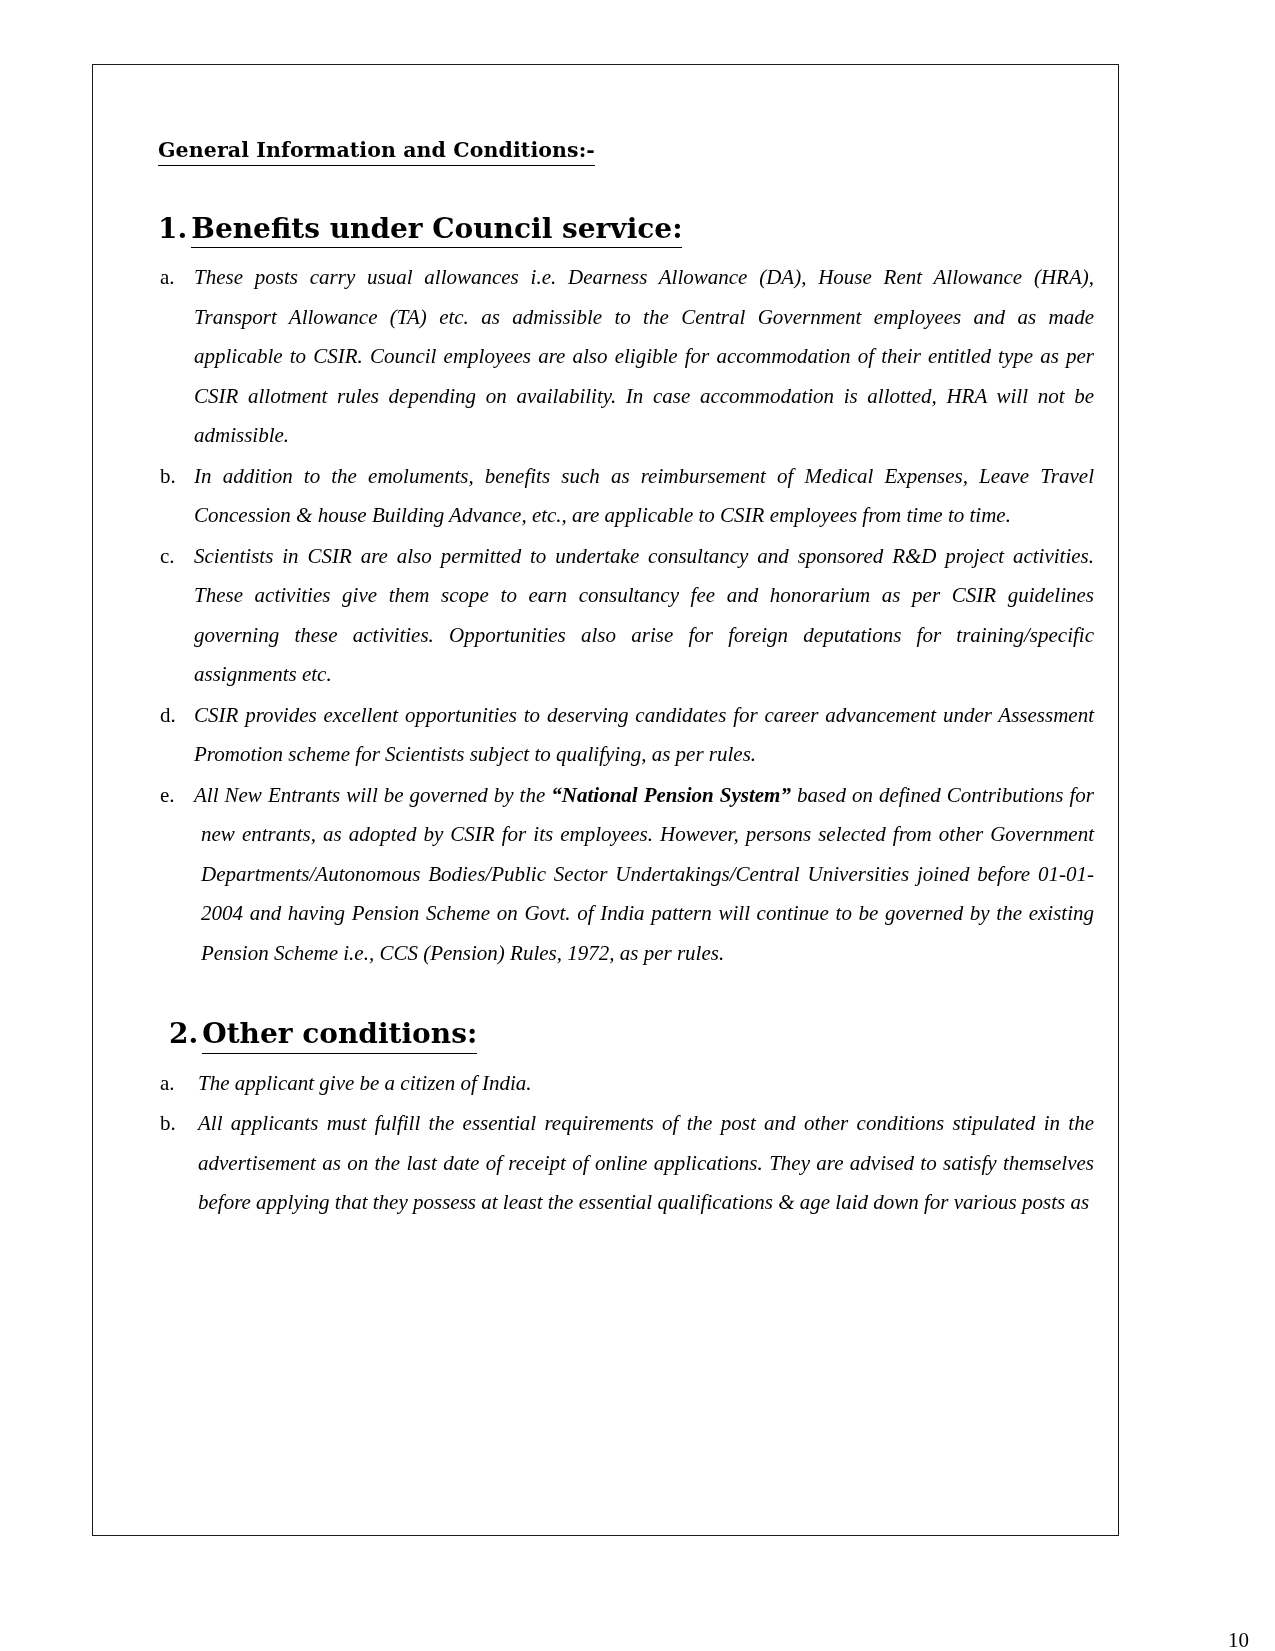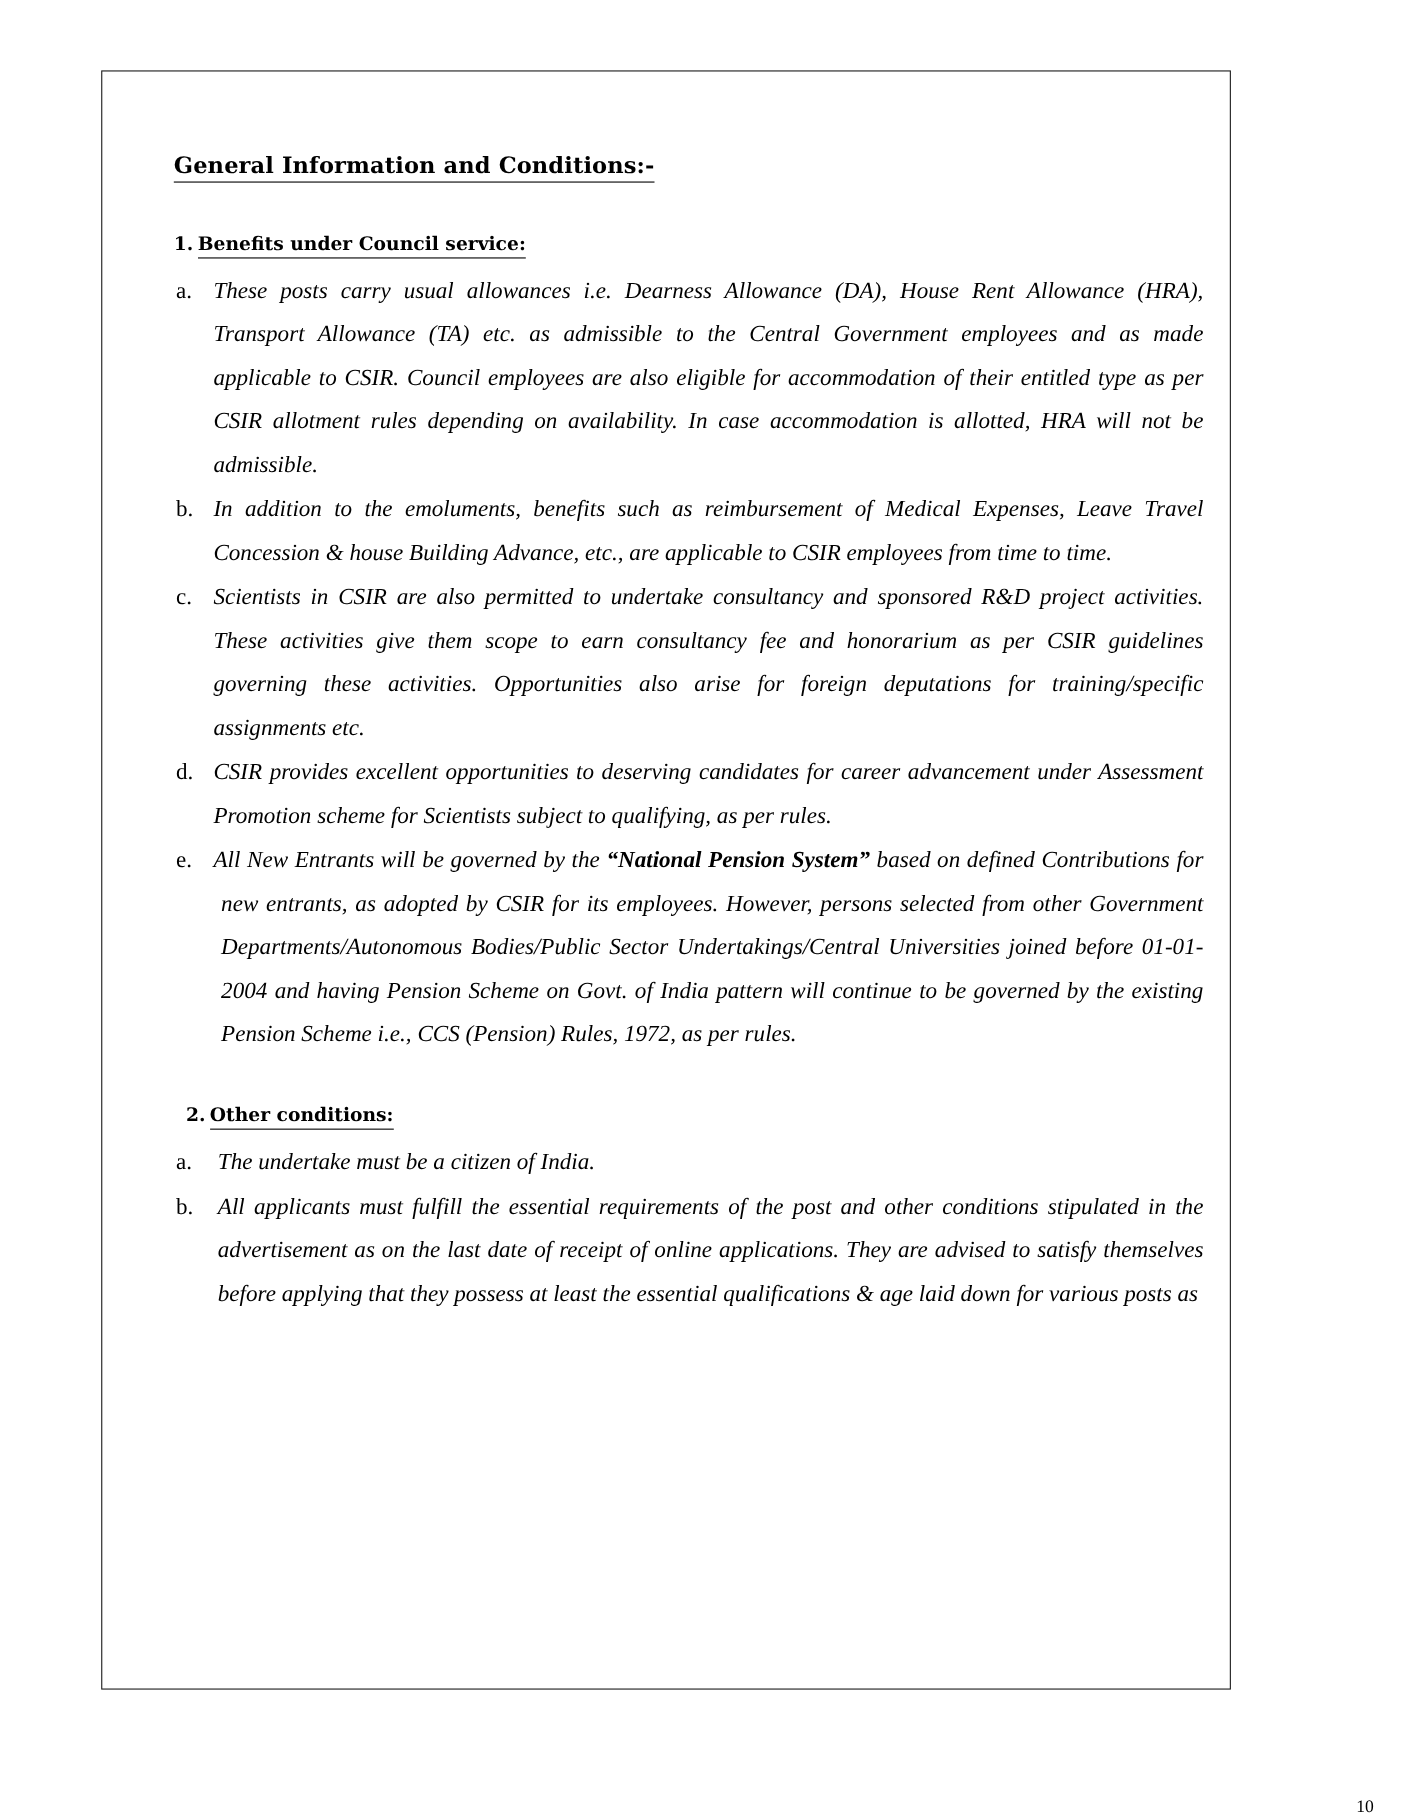--- a/index.html
+++ b/index.html
@@ -53,21 +53,21 @@
     margin: 0 0 0 0;
     display: inline-block;
     border-bottom: 1.8px solid #000;
     padding-bottom: 2px;
   }
   .heading-row { margin-bottom: 46px; }
 
   .section-heading {
     font-family: "DejaVu Serif", "Liberation Serif", serif;
     font-weight: bold;
-    font-size: 17px;
+    font-size: 28px;
     line-height: 1.2;
     margin: 0 0 10px 0;
     display: block;
   }
   .section-heading .sec-num {
     display: inline-block;
     margin-right: 4px;
   }
   .section-heading .sec-title {
     display: inline-block;
@@ -108,21 +108,21 @@
   .bold { font-weight: bold; }
 
   
   .sec2 .item-marker { width: 40px; }
 
   
   .page-number {
     position: absolute;
     right: 26px;
     bottom: 18px;
-    font-size: 16px;
+    font-size: 21px;
     line-height: 1;
     font-family: "Liberation Serif", "DejaVu Serif", serif;
   }
 </style>
 </head>
 <body>
 
 <div class="page-sheet">
   <div class="page-border"></div>
 
@@ -160,21 +160,21 @@
       <span class="item-marker">e.</span>
       <span class="item-body"><span>All New Entrants will be governed by the </span><span class="bold">“National Pension System”</span><span> based on defined Contributions for new entrants, as adopted by CSIR for its employees. However, persons selected from other Government Departments/Autonomous Bodies/Public Sector Undertakings/Central Universities joined before 01-01-2004 and having Pension Scheme on Govt. of India pattern will continue to be governed by the existing Pension Scheme i.e., CCS (Pension) Rules, 1972, as per rules.</span></span>
     </div>
 
     <div class="section-heading section-2">
       <span class="sec-num">2.</span><span class="sec-title">Other conditions:</span>
     </div>
 
     <div class="item sec2">
       <span class="item-marker">a.</span>
-      <span class="item-body">The undertake must be a citizen of India.</span>
+      <span class="item-body">The applicant give be a citizen of India.</span>
     </div>
 
     <div class="item sec2">
       <span class="item-marker">b.</span>
       <span class="item-body">All applicants must fulfill the essential requirements of the post and other conditions stipulated in the advertisement as on the last date of receipt of online applications. They are advised to satisfy themselves before applying that they possess at least the essential qualifications &amp; age laid down for various posts as</span>
     </div>
 
   </div>
 
   <div class="page-number">10</div>

